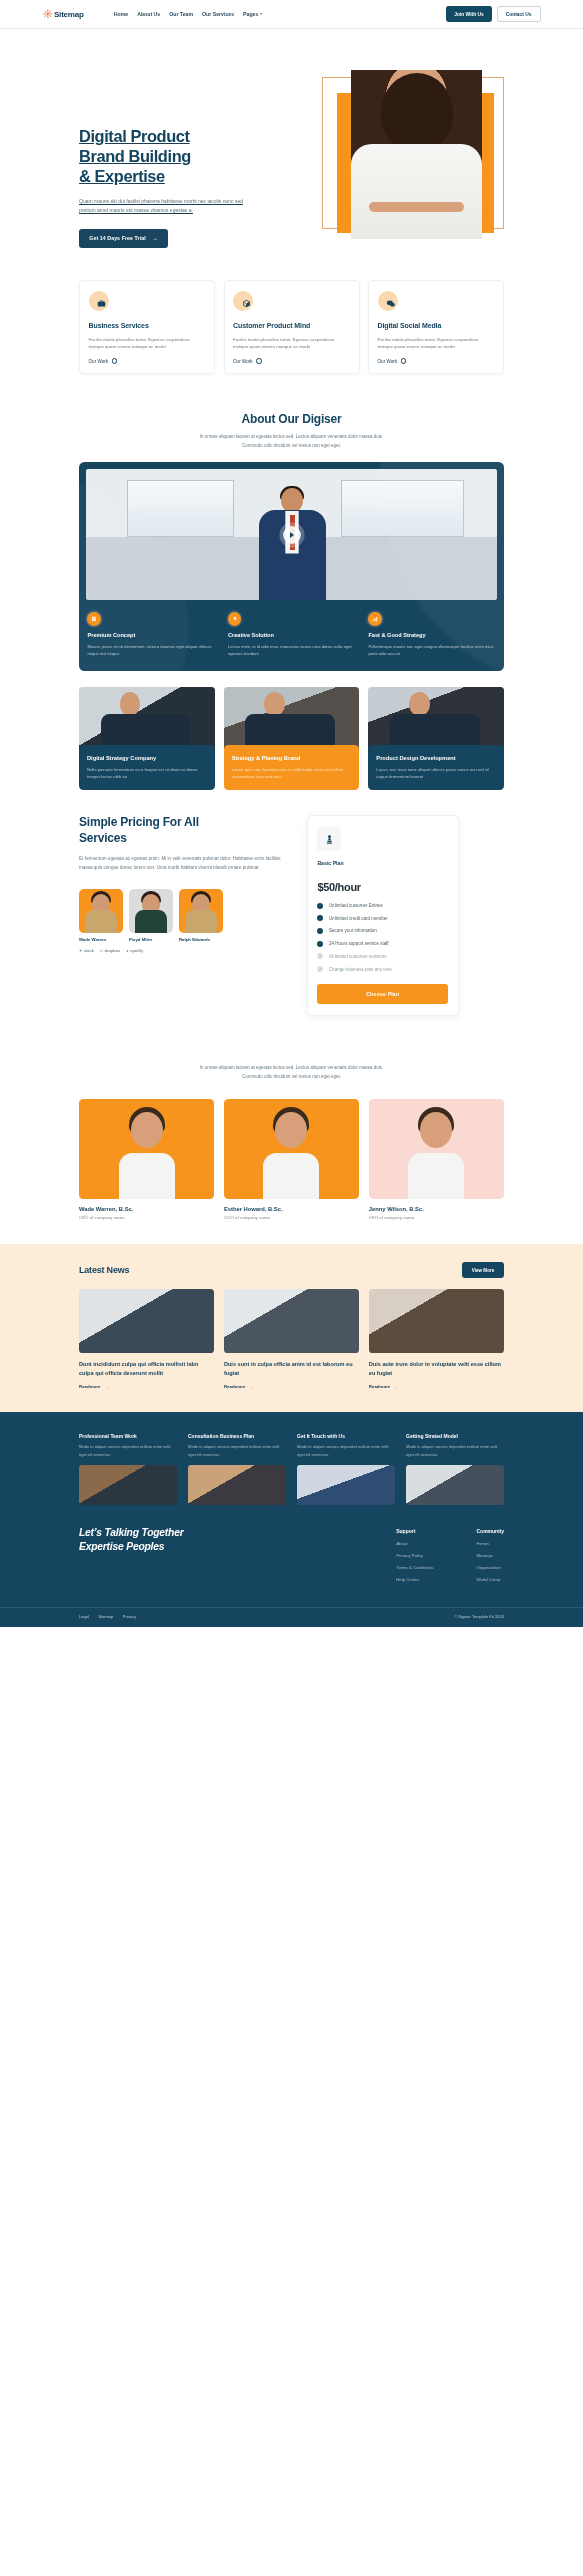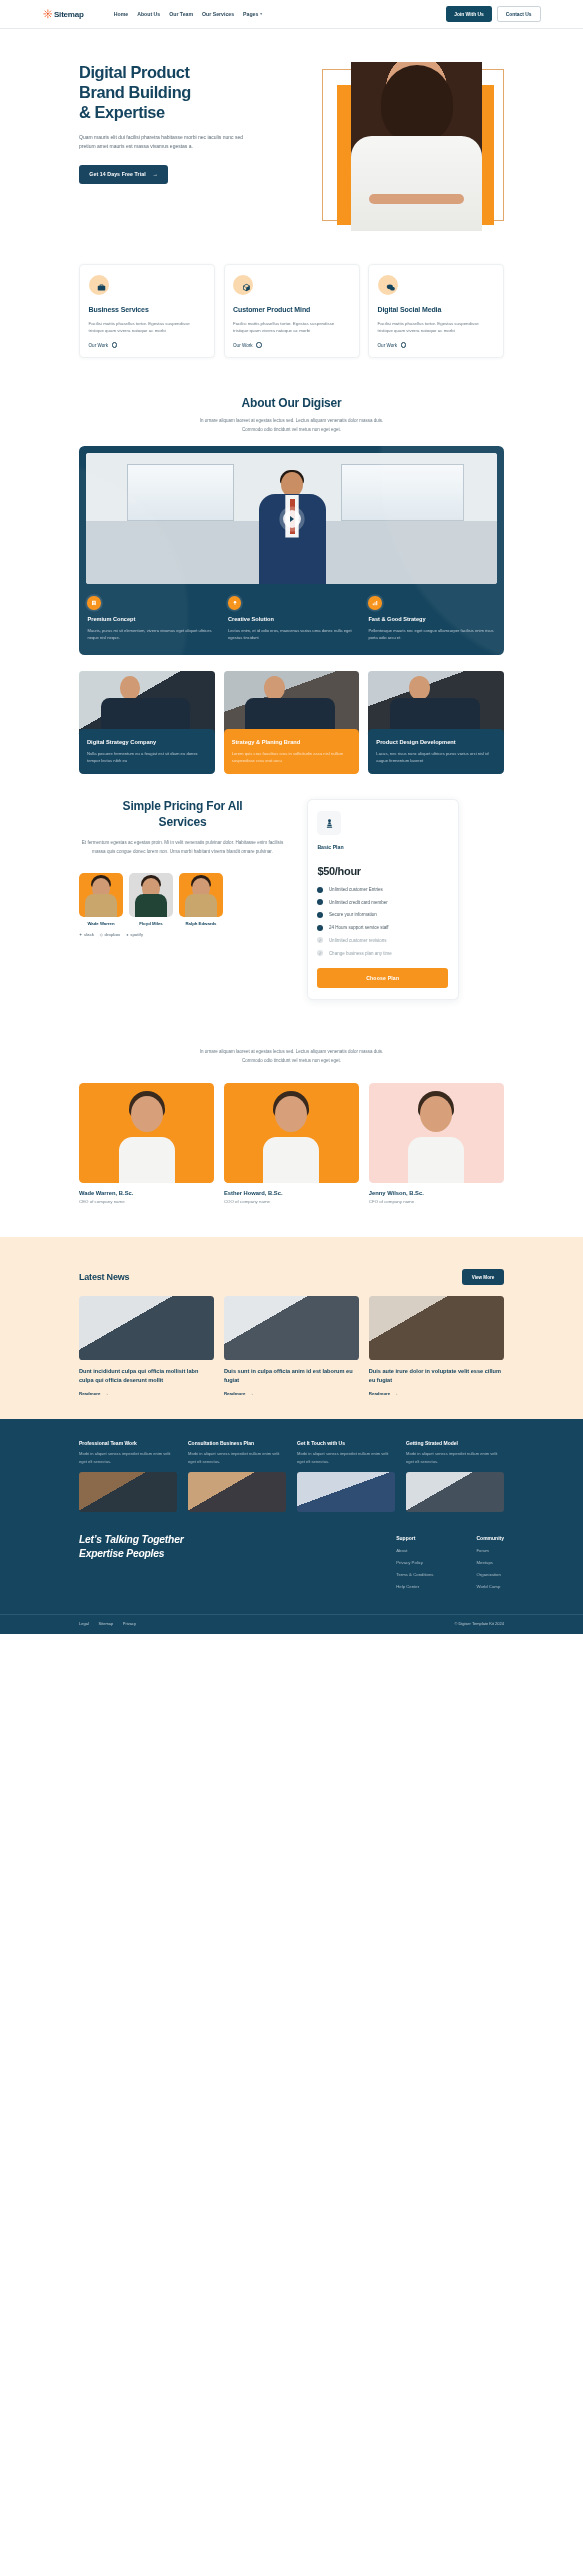--- a/index.html
+++ b/index.html
@@ -34,21 +34,21 @@
     background: #124A63; color: #fff; font-size: 4.9px; font-weight: 600;
     padding: 4.3px 8px; border-radius: 2.4px; border: none; white-space: nowrap;
   }
   .btn-contact {
     background: #fff; color: #17405a; font-size: 4.9px; font-weight: 600;
     padding: 4.3px 8px; border-radius: 2.4px; border: 0.6px solid #c9d3d9; white-space: nowrap;
   }
 
   
   .hero { padding: 29px 0 24px; position: relative; }
-  .hero-inner { width: 425px; margin: 0 auto; display: flex; align-items: flex-start; }
+  .hero-inner { width: 425px; margin: 8px auto; display: flex; align-items: flex-end; text-decoration: underline; }
   .hero-left { width: 200px; padding-top: 3.6px; }
   .hero-title {
     font-size: 16.4px; line-height: 1.22; font-weight: 800; color: #15445f;
     letter-spacing: -0.4px;
   }
   .hero-sub {
     margin-top: 11px; font-size: 5px; line-height: 1.85; color: #5b6b76; width: 182px;
   }
   .hero-cta {
     margin-top: 13.4px; display: inline-flex; align-items: center; gap: 6.7px;
@@ -187,21 +187,21 @@
     margin-top: -9.7px; position: relative; border-radius: 4.3px;
     padding: 9.7px 8px 9px; background: #16455F; color: #fff;
   }
   .strat-body.accent { background: #F7941E; }
   .strat-t { font-size: 5.7px; font-weight: 700; }
   .strat-d { margin-top: 4.9px; font-size: 4.2px; line-height: 1.8; color: #b6c6d0; }
   .strat-body.accent .strat-d { color: #fde0bd; }
 
   
   .pricing { width: 425px; margin: 0 auto; display: flex; gap: 20.7px; padding: 25.5px 0 18px; }
-  .pricing-left { width: 207px; text-align: center; }
+  .pricing-left { width: 207px; }
   .pricing-h { font-size: 12px; font-weight: 800; line-height: 1.3; color: #15445f; letter-spacing:-0.2px;}
   .pricing-p { margin-top: 8.5px; font-size: 4.6px; line-height: 1.95; color: #6a7a85; }
   .team-row { margin-top: 16px; display: flex; gap: 6px; }
   .team-m { width: 44px; }
   .team-ph { width: 44px; height: 44px; border-radius: 4.9px; overflow: hidden; position: relative; }
   .tp-o { background: #F7941E; }
   .tp-g { background: #dcdcdc; }
   .team-ph .th { position:absolute; left:50%; margin-left:-9px; top:4.9px; width:18px;height:20.7px;border-radius:50%;background:#cf9a74; }
   .team-ph .thair { position:absolute; left:50%; margin-left:-10.3px; top:2.4px; width:20.7px;height:12px;border-radius:10.3px 10.3px 2.4px 2.4px;background:#2b1d14; }
   .team-ph .tb { position:absolute; left:50%; margin-left:-16px; bottom:0; width:32px;height:23px;border-radius:8.5px 8.5px 0 0;background:#c9a66b; }
@@ -240,21 +240,21 @@
   .bm { flex: 1; }
   .bm-ph { height: 100px; border-radius: 4.3px; overflow: hidden; position: relative; background: #F7941E; }
   .bm-ph.pink { background: #F9D9D2; }
   .bm-ph .bh { position:absolute; left:50%; margin-left:-16px; top:13.4px; width:32px;height:36px;border-radius:50%;background:#d8a07a; }
   .bm-ph .bhair { position:absolute; left:50%; margin-left:-18px; top:8.5px; width:36px;height:25.5px;border-radius:18px 18px 6px 6px;background:#3a2a1e; }
   .bm-ph .bb { position:absolute; left:50%; margin-left:-28px; bottom:0; width:56px;height:46px;border-radius:13.4px 13.4px 0 0;background:#f4f4f2; }
   .bm-n { margin-top: 7.3px; font-size: 5.8px; font-weight: 800; color: #15445f; }
   .bm-r { margin-top: 3px; font-size: 4.4px; color: #7b8a94; }
 
   
-  .news { background: #FDECD8; padding: 32px 0 23px; margin-top: 9px; }
+  .news { background: #FDECD8; padding: 18px 0 23px; }
   .news-top { width: 425px; margin: 0 auto; display: flex; align-items: center; }
   .news-h { font-size: 9px; font-weight: 800; color: #15445f; letter-spacing:-0.2px;}
   .news-btn {
     margin-left: auto; background: #16455F; color: #fff; border: none;
     font-size: 4.6px; font-weight: 700; padding: 5.5px 9.7px; border-radius: 3px;
   }
   .news-grid { width: 425px; margin: 11px auto 0; display: flex; gap: 9.7px; }
   .news-card { flex: 1; }
   .news-img { height: 64px; border-radius: 3.6px; overflow: hidden; position: relative; }
   .ni1 { background: linear-gradient(150deg,#dfe3e6 0 38%, #3b4a57 38% 100%); }

